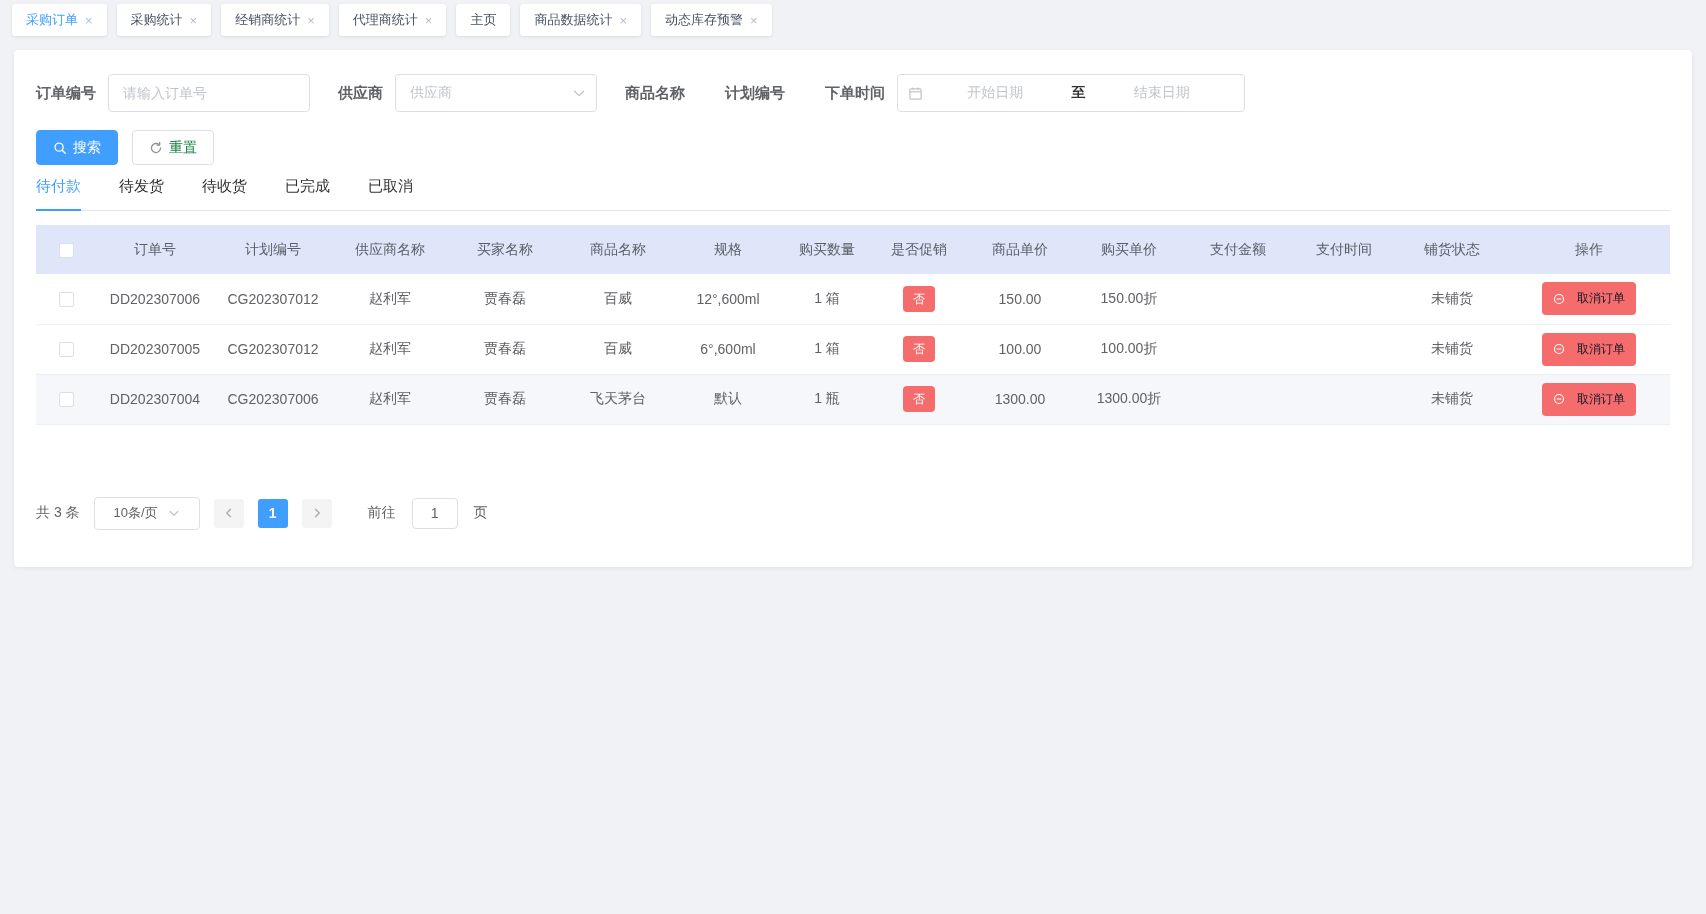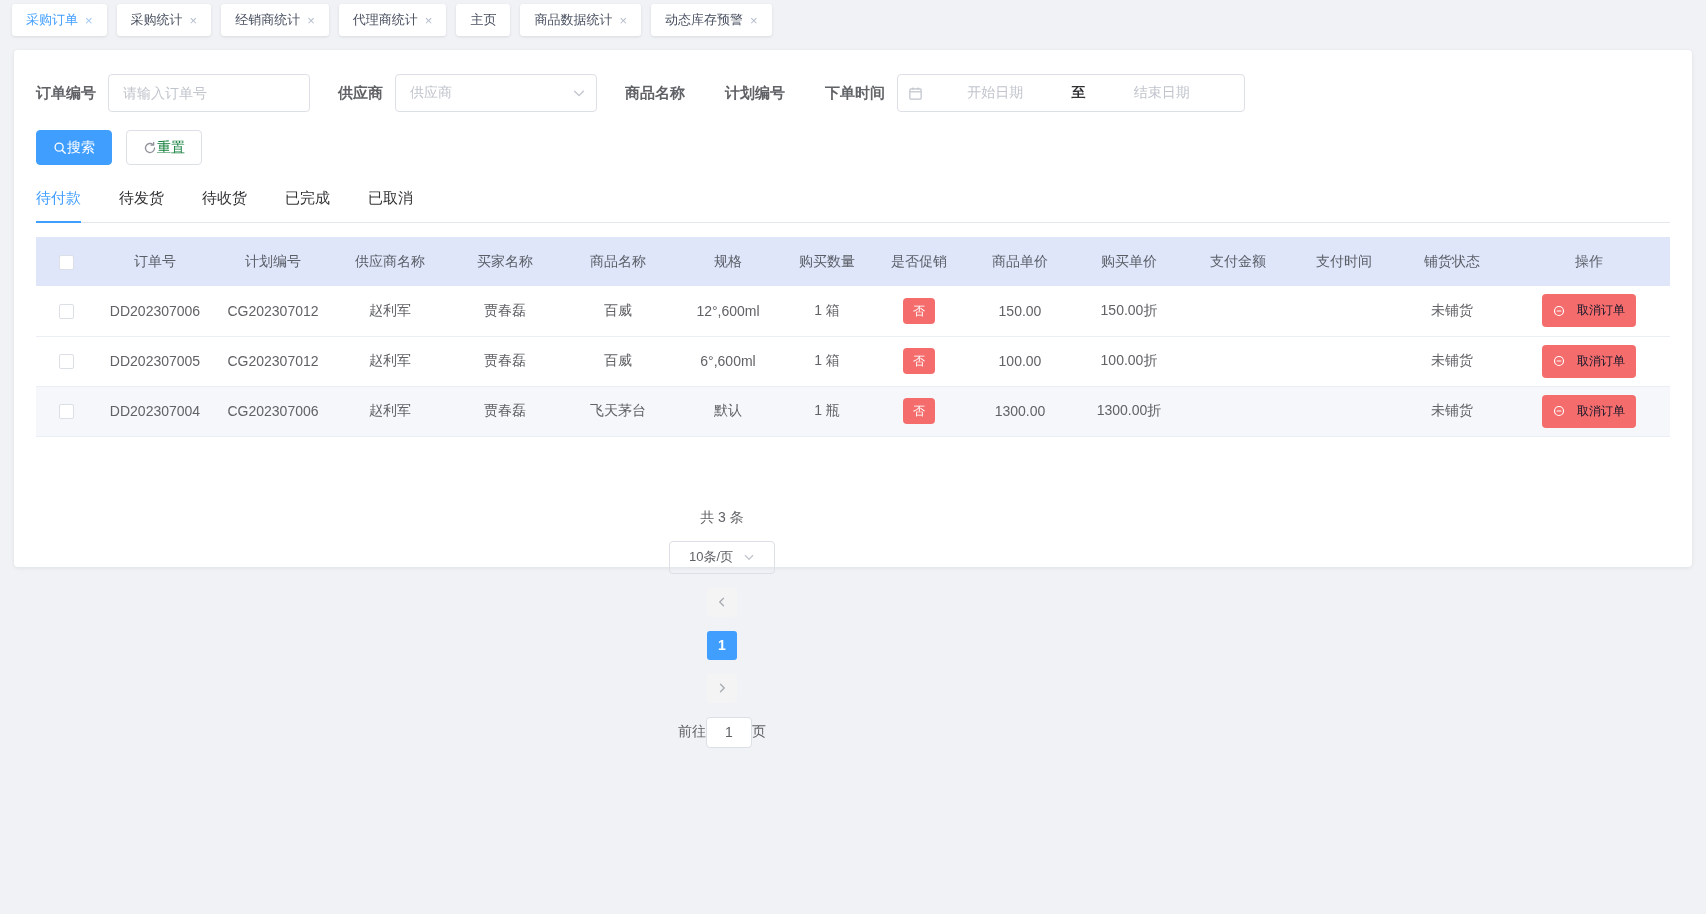--- a/index.html
+++ b/index.html
@@ -30,52 +30,52 @@
   .sel { width:202px; height:38px; border:1px solid #dcdfe6; border-radius:4px; display:flex;
          align-items:center; padding:0 10px 0 14px; cursor:pointer; }
   .sel .ph { flex:1; color:#c0c4cc; }
   .daterange { width:348px; height:38px; border:1px solid #dcdfe6; border-radius:4px; display:flex;
                align-items:center; padding:0 10px; cursor:pointer; background:#fff; }
   .daterange .ph { flex:1; text-align:center; color:#c0c4cc; }
   .daterange .sep { color:#303133; font-weight:600; padding:0 4px; }
   .icon-gray { color:#c0c4cc; display:inline-flex; }
 
   .btn-row { display:flex; align-items:center; gap:14px; margin-top:18px; }
-  .btn { height:35px; border-radius:4px; display:inline-flex; align-items:center; gap:0;
+  .btn { height:35px; border-radius:4px; display:inline-flex; align-items:center; gap:6px;
          padding:0 16px; font-size:14px; cursor:pointer; border:1px solid transparent; }
   .btn-primary { background:#409eff; border-color:#409eff; color:#fff; }
   .btn-plain { background:#fff; border-color:#dcdfe6; color:#15803d; }
 
   
-  .stabs { display:flex; margin-top:24px; border-bottom:1px solid #e4e7ed; }
+  .stabs { display:flex; margin-top:12px; border-bottom:1px solid #e4e7ed; }
   .stab { font-size:15px; color:#303133; padding:0 0 14px 0; margin-right:38px; cursor:pointer; position:relative; }
   .stab.active { color:#409eff; }
   .stab.active::after { content:""; position:absolute; left:0; right:0; bottom:-1px; height:2px; background:#409eff; }
 
   
   table { width:100%; border-collapse:collapse; table-layout:fixed; margin-top:14px; }
   thead th { background:#dfe6fa; height:49px; font-weight:500; color:#5a5e66; font-size:14px; text-align:center; }
   tbody td { height:50px; text-align:center; font-size:14px; color:#606266; border-bottom:1px solid #ebeef5; background:#fff; }
   tbody tr.striped td { background:#f5f7fa; }
   .chk { width:15px; height:15px; border:1px solid #dcdfe6; border-radius:2px; background:#fff; display:inline-block; vertical-align:middle; cursor:pointer; }
   .badge-danger { display:inline-block; background:#f56c6c; color:#fff; font-size:12px; line-height:1;
                   padding:7px 10px; border-radius:4px; }
   .btn-cancel { display:inline-flex; align-items:center; gap:12px; background:#f56c6c; color:#0f172a; border:none;
                 border-radius:4px; font-size:12px; padding:8px 11px; cursor:pointer; font-family:inherit; }
 
   
-  .pager { display:flex; align-items:center; justify-content:center; gap:14px; margin-top:72px; padding-right:262px; font-size:14px; color:#606266;flex-direction:column; }
+  .pager { display:flex; align-items:center; justify-content:flex-start; gap:14px; margin-top:72px; padding-right:262px; font-size:14px; color:#606266; }
   .pg-total { white-space:nowrap; }
   .pg-size { width:106px; height:33px; border:1px solid #dcdfe6; border-radius:4px; display:flex; align-items:center;
              justify-content:center; gap:10px; font-size:13px; color:#606266; cursor:pointer; }
   .pg-arrow { width:30px; height:29px; background:#f4f4f5; border-radius:3px; display:flex; align-items:center;
               justify-content:center; color:#a8abb2; cursor:pointer; }
   .pg-cur { width:30px; height:29px; background:#409eff; color:#fff; border-radius:3px; display:flex;
             align-items:center; justify-content:center; font-weight:700; cursor:pointer; }
-  .pg-goto { display:flex; align-items:center; gap:0; margin-left:0; }
+  .pg-goto { display:flex; align-items:center; gap:16px; margin-left:22px; }
   .pg-goto input { width:46px; height:31px; border:1px solid #dcdfe6; border-radius:4px; text-align:center;
                    font-size:14px; color:#606266; outline:none; font-family:inherit; }
   svg { display:block; }
 </style>
 </head>
 <body>
 
 <div class="tagbar">
   <div class="tag active">
     <span>采购订单</span>

